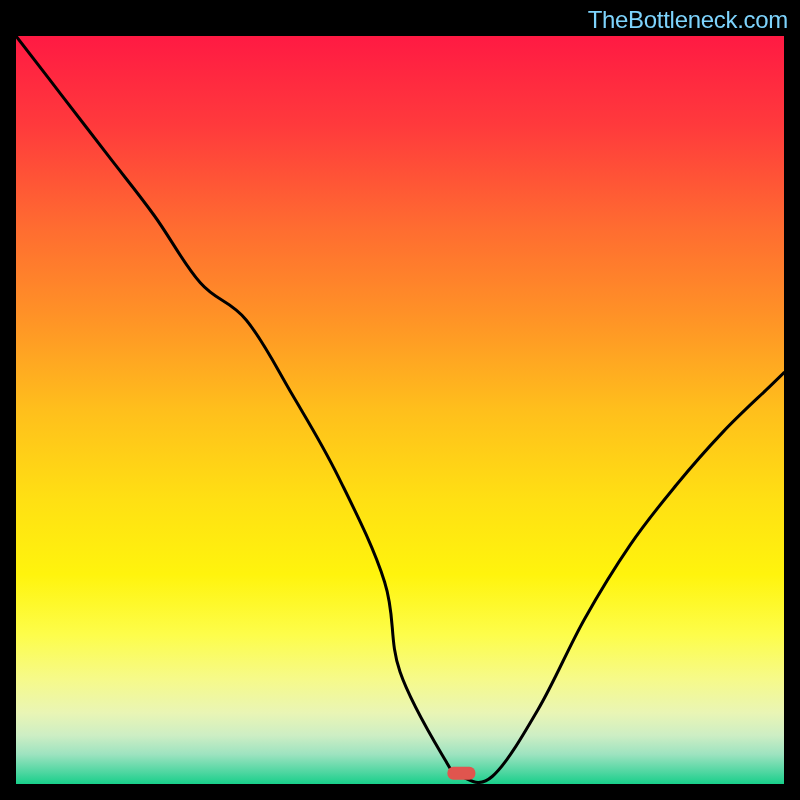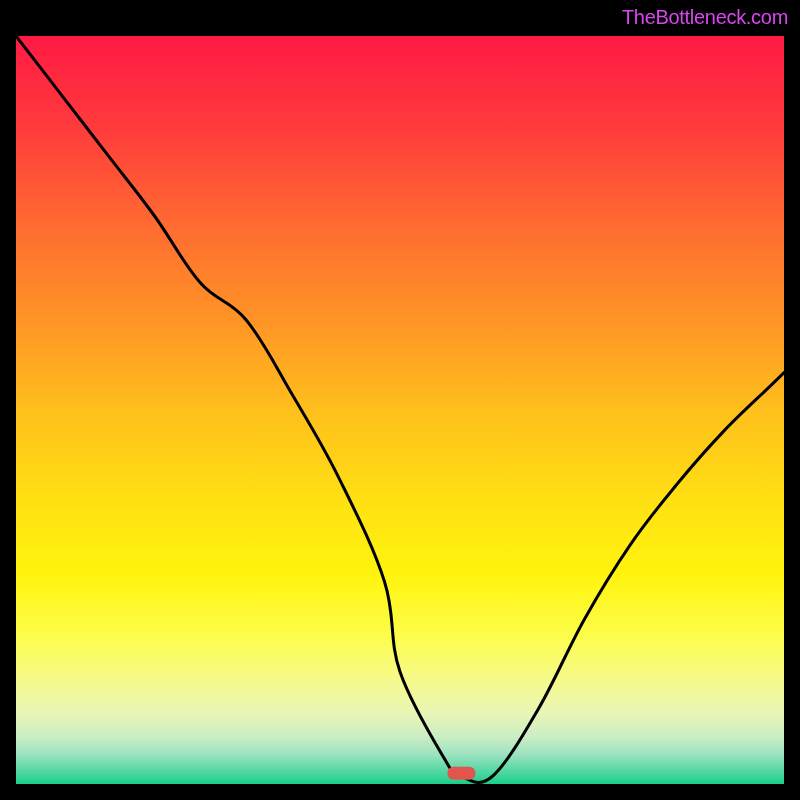--- a/index.html
+++ b/index.html
@@ -14,22 +14,22 @@
   .frame {
     width: 800px;
     height: 800px;
     background: #000;
     position: relative;
   }
   .attribution {
     position: absolute;
     top: 6px;
     right: 12px;
-    color: #d946ef;
-    font-size: 20px;
+    color: #7dd3fc;
+    font-size: 24px;
     font-weight: 500;
     letter-spacing: -0.3px;
     z-index: 5;
   }
   svg.plot {
     position: absolute;
     left: 16px;
     top: 36px;
     display: block;
   }

